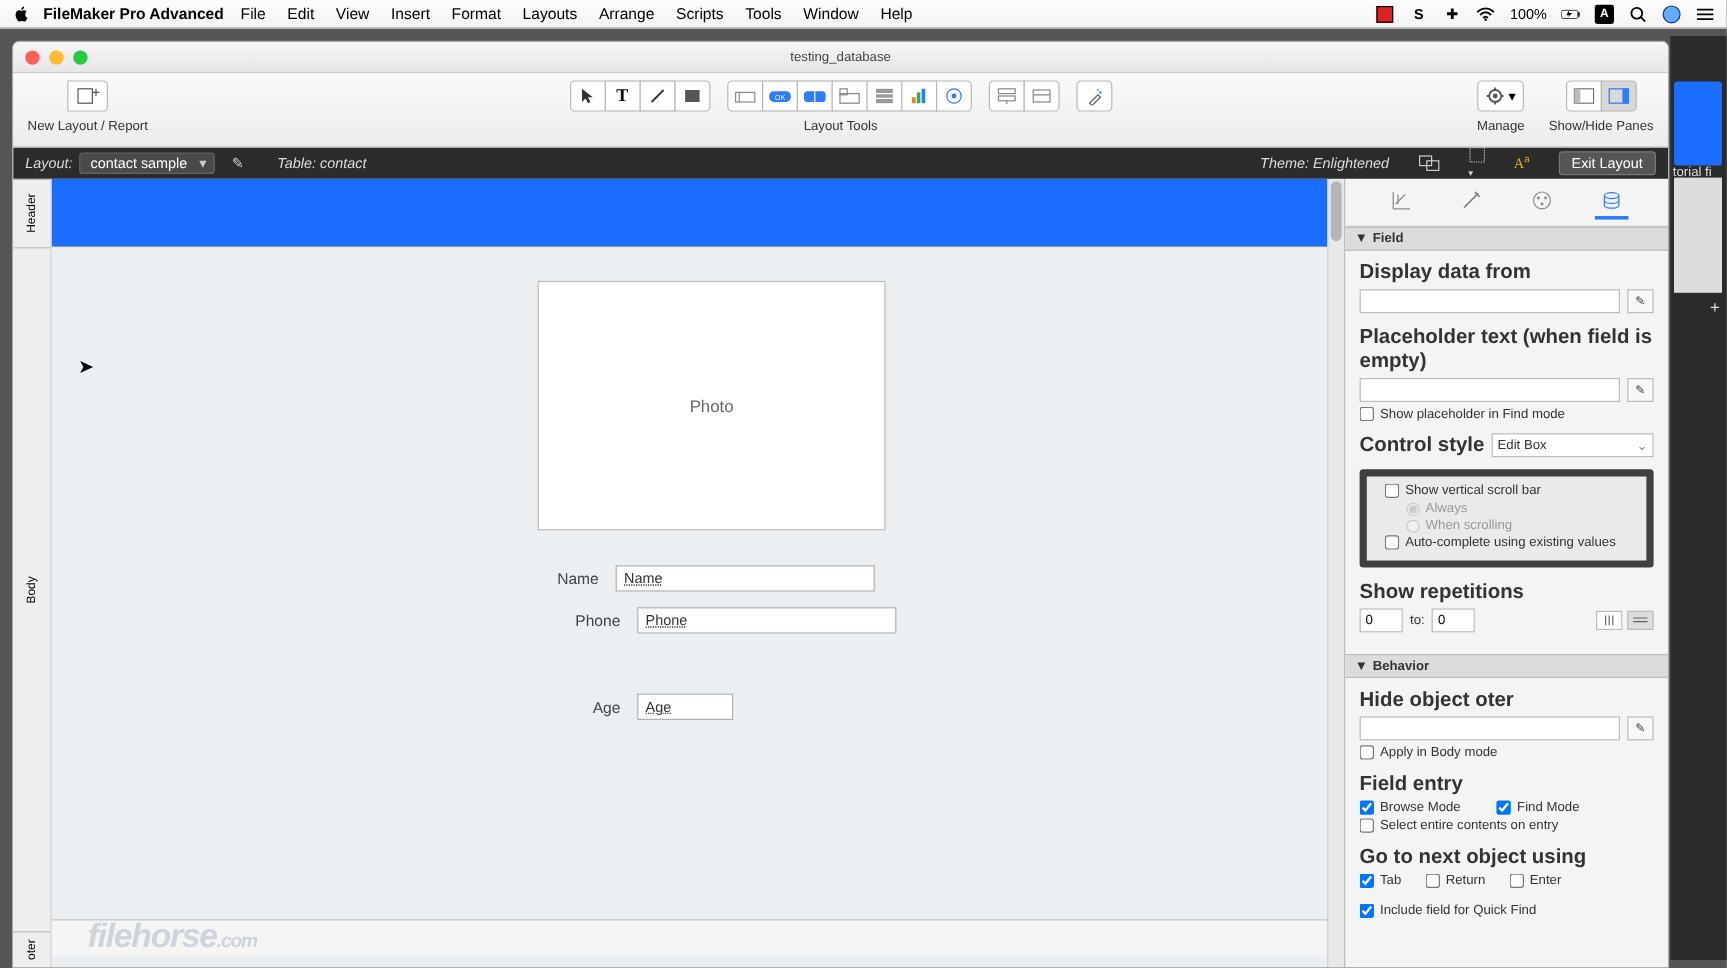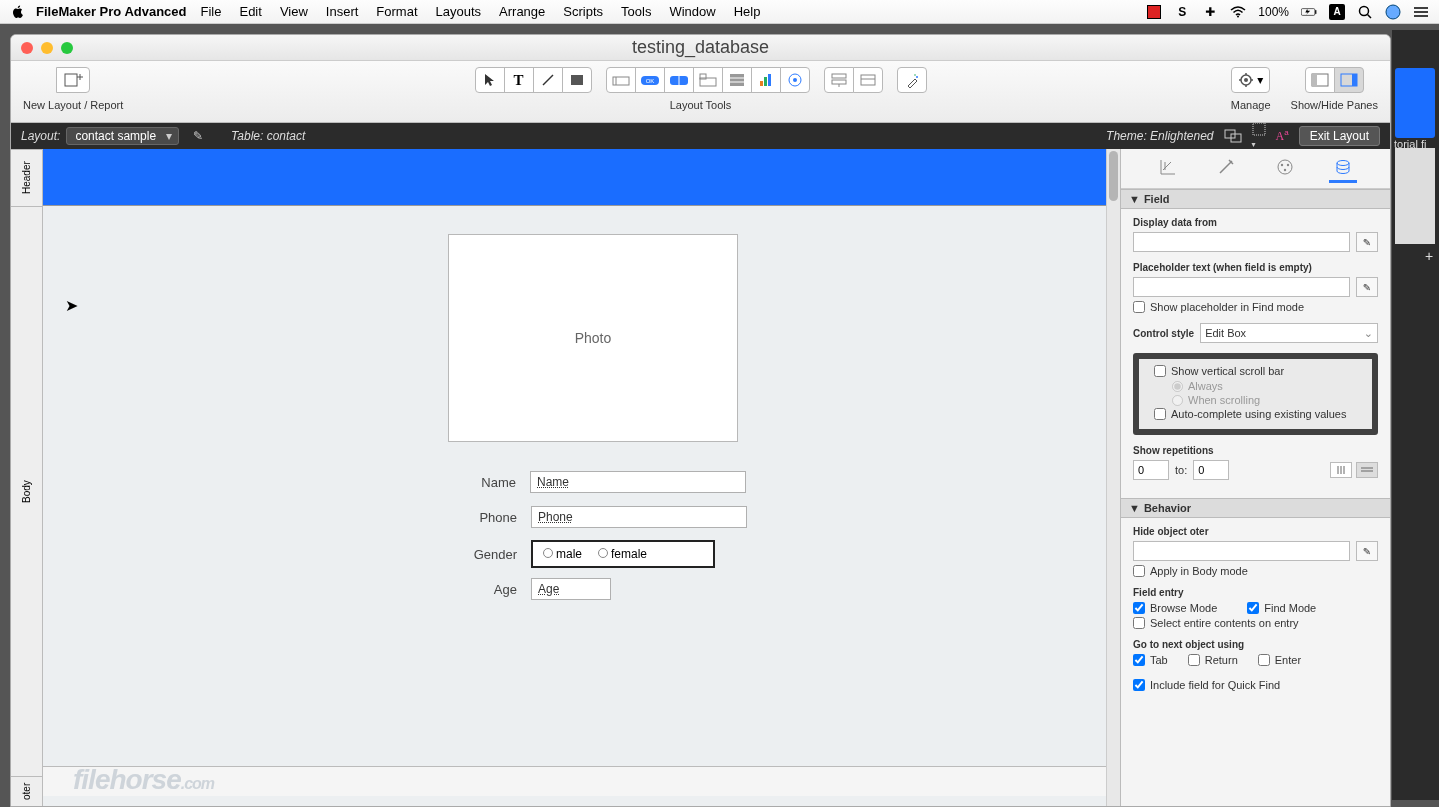--- a/index.html
+++ b/index.html
@@ -9,21 +9,21 @@
 .menubar { background: linear-gradient(#fdfdfd,#f3f3f3); height: 24px; display: flex; align-items: center; padding: 0 10px; font-size: 13px; border-bottom: 1px solid #ccc; }
 .menubar .apple { width: 16px; height: 16px; margin-right: 10px; }
 .menubar .appname { font-weight: 700; margin-right: 14px; }
 .menubar .mitem { margin-right: 18px; cursor: default; }
 .menubar .right { margin-left: auto; display: flex; align-items: center; gap: 12px; font-size: 12px; }
 .menubar .right .icon { width: 16px; height: 16px; display:inline-flex; align-items:center; justify-content:center;}
 .menubar .right .redsq { width:14px; height:14px; background:#d22; border:1px solid #000;}
 
 
 .window { position:absolute; top:34px; left:10px; right:48px; bottom:0; background:#ececec; border:1px solid #aaa; border-radius:6px 6px 0 0; overflow:hidden; display:flex; flex-direction:column;}
-.titlebar { height:26px; background:linear-gradient(#f6f6f6,#e6e6e6); display:flex; align-items:center; padding:0 10px; font-size:18px; border-bottom:1px solid #ccc;}
+.titlebar { height:26px; background:linear-gradient(#f6f6f6,#e6e6e6); display:flex; align-items:center; padding:0 10px; font-size:11px; border-bottom:1px solid #ccc;}
 .trafficlights { display:flex; gap:8px; }
 .dot { width:12px; height:12px; border-radius:50%; }
 .dot.r{background:#ff5f56;} .dot.y{background:#ffbd2e;} .dot.g{background:#27c93f;}
 .wintitle { position:absolute; left:50%; transform:translateX(-50%); color:#444;}
 
 .toolbar { height:62px; background:linear-gradient(#fafafa,#ececec); display:flex; align-items:flex-start; padding:6px 12px 0; border-bottom:1px solid #bbb; position:relative;}
 .tb-group { display:flex; flex-direction:column; align-items:center; gap:2px;}
 .tb-group.center { position:absolute; left:50%; transform:translateX(-50%); }
 .tb-group.right { margin-left:auto; display:flex; flex-direction:row; gap:20px; align-items:flex-start;}
 .tb-buttons-row { display:flex; gap:4px; align-items:center;}
@@ -36,21 +36,21 @@
 .seg .tb-btn:first-child{border-radius:4px 0 0 4px; margin-left:0;}
 .seg .tb-btn:last-child{border-radius:0 4px 4px 0;}
 .seg .tb-btn.active{background:#d8d8d8;}
 
 
 .statusbar { height:26px; background:#2b2b2b; color:#eee; display:flex; align-items:center; padding:0 10px; font-size:12px;}
 .statusbar .lbl{color:#ddd;font-style:italic;}
 .layout-select{ background:#4a4a4a; color:#fff; border:1px solid #666; border-radius:3px; padding:1px 22px 1px 8px; margin:0 6px; font-size:12px; position:relative;}
 .layout-select:after{content:"▾"; position:absolute; right:6px; color:#ccc;}
 .edit-pencil{width:18px;height:18px;display:inline-flex;align-items:center;justify-content:center;color:#ccc;margin-left:4px;}
-.statusbar .right{margin-left:auto; display:flex; align-items:center; gap:10px;}
+.statusbar .right{margin-left:auto; display:flex; align-items:center; gap:24px;}
 .exit-layout{background:#555; border:1px solid #777; color:#fff; padding:2px 10px; border-radius:3px; font-size:12px;}
 
 
 .main { flex:1; display:flex; overflow:hidden; position:relative;}
 .rulers-left { width:32px; background:#f4f4f4; border-right:1px solid #bbb; display:flex; flex-direction:column;}
 .part-label { flex:0 0 auto; writing-mode:vertical-rl; transform:rotate(180deg); font-size:10px; text-align:center; padding:4px 0; border-bottom:1px solid #bbb; background:#eee; display:flex; align-items:center; justify-content:center;}
 .part-label.header{height:57px;}
 .part-label.body{flex:1;}
 .part-label.footer{height:30px;}
 
@@ -73,21 +73,21 @@
 .canvas-scrollbar .thumb{position:absolute; left:2px; right:2px; top:2px; height:50px; background:#b5b5b5; border-radius:5px;}
 
 
 .inspector { width:270px; background:#f4f4f4; border-left:1px solid #bbb; overflow-y:auto; font-size:11px; color:#333;}
 .inspector .tabs{display:flex; height:40px; border-bottom:1px solid #ccc; align-items:center; justify-content:space-around; padding:0 18px;}
 .inspector .tabs .itab{width:28px;height:28px;display:flex;align-items:center;justify-content:center;border-bottom:3px solid transparent; color:#666;}
 .inspector .tabs .itab.active{border-bottom-color:#2d7bff; color:#2d7bff;}
 .insp-section-head{background:#dcdcdc;border-top:1px solid #bbb;border-bottom:1px solid #bbb;padding:3px 8px;font-weight:600;font-size:11px;display:flex;align-items:center;gap:4px;}
 .insp-body{padding:8px 12px;}
 .insp-body .grp{margin-bottom:10px;}
-.insp-body .lab{font-weight:700; font-size:10px; margin-bottom:4px; display:block;}
+.insp-body .lab{font-weight:700; font-size:17px; margin-bottom:4px; display:block;}
 .insp-row{display:flex;align-items:center;gap:6px;margin-bottom:4px;}
 .insp-input{flex:1;height:20px;border:1px solid #bbb;background:#fff;font-size:11px;padding:0 4px;}
 .insp-editbtn{width:22px;height:20px;border:1px solid #bbb;background:#f8f8f8;display:flex;align-items:center;justify-content:center;font-size:10px;}
 .insp-select{flex:1;height:20px;border:1px solid #bbb;background:#fff;font-size:11px;padding:0 4px;display:flex;align-items:center;justify-content:space-between;}
 .insp-select:after{content:"⌄";color:#888;}
 .ck{display:flex;align-items:center;gap:5px;font-size:11px;margin-bottom:3px;}
 .ck input{width:12px;height:12px;}
 .subpanel{background:#eaeaea;border:6px solid #404040;border-radius:3px;padding:6px 15px;margin-bottom:10px;}
 .radio-row{display:flex;align-items:center;gap:5px;font-size:11px;color:#999;margin-bottom:2px;margin-left:18px;}
 .radio-row input{width:11px;height:11px;}
@@ -346,59 +346,52 @@
       <span class="lbl">Theme: Enlightened</span>
       <span style="color:#ccc;">
           <svg width="18" height="14">
             <rect x="1" y="1" width="10" height="8" fill="none" stroke="#ccc"></rect>
             <rect x="7" y="5" width="10" height="8" fill="none" stroke="#ccc"></rect>
           </svg>
         </span>
       <span style="color:#ccc;"><svg width="14" height="14">
             <rect x="1" y="1" width="12" height="12" fill="none" stroke="#ccc" stroke-dasharray="1 1"></rect>
           </svg><span style="font-size:8px;">▾</span></span>
-      <span style="color:#ec4899;font-family:serif;">A<sup style="font-size:8px;">a</sup></span>
+      <span style="color:#eab308;font-family:serif;">A<sup style="font-size:8px;">a</sup></span>
       <div class="exit-layout">Exit Layout</div>
     </div>
   </div>
 
   <div class="main">
     <div class="rulers-left">
       <div class="part-label header">Header</div>
       <div class="part-label body">Body</div>
       <div class="part-label footer">oter</div>
     </div>
 
     <div class="canvas-wrap">
       <div class="canvas">
         <div class="layout-header"></div>
         <div class="layout-body">
           <span class="cursor-arrow">➤</span>
           <div class="photo-box">
               <span>Photo</span>
             </div>
 
-          <div class="field-row" style="top:265px;left:417px;">
+          <div class="field-row" style="top:265px;left:400px;">
             <div class="flabel">Name</div>
             <div class="field-box under" style="width:216px;">
                 <span>Name</span>
               </div>
           </div>
           <div class="field-row" style="top:300px;left:418px;">
             <div class="flabel">Phone</div>
             <div class="field-box under" style="width:216px;">
                 <span>Phone</span>
               </div>
-          </div>
-          <div class="field-row" style="top:334px;left:410px;">
-            <div class="flabel" style="width:64px;">Gender</div>
-            <div class="gender-box" style="width:184px;">
-              <span><span class="radio"></span><span>male</span></span>
-              <span><span class="radio"></span><span>female</span></span>
-            </div>
           </div>
           <div class="field-row" style="top:372px;left:430px;">
             <div class="flabel" style="width:44px;">Age</div>
             <div class="field-box under" style="width:80px;">
                 <span>Age</span>
               </div>
           </div>
         </div>
         <div class="layout-footer"></div>
       </div>

